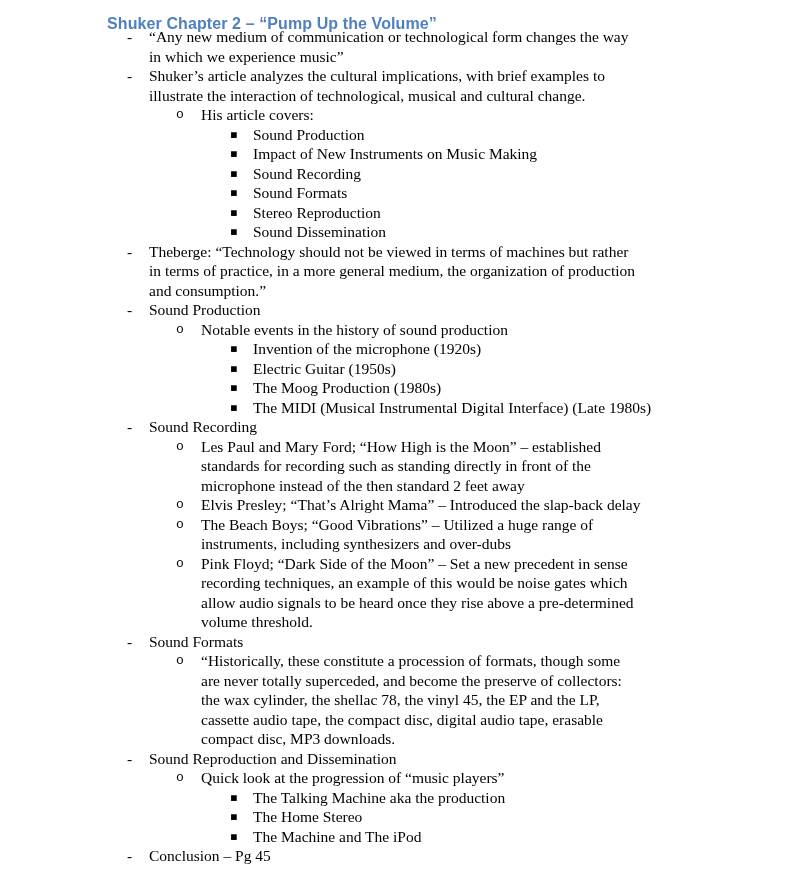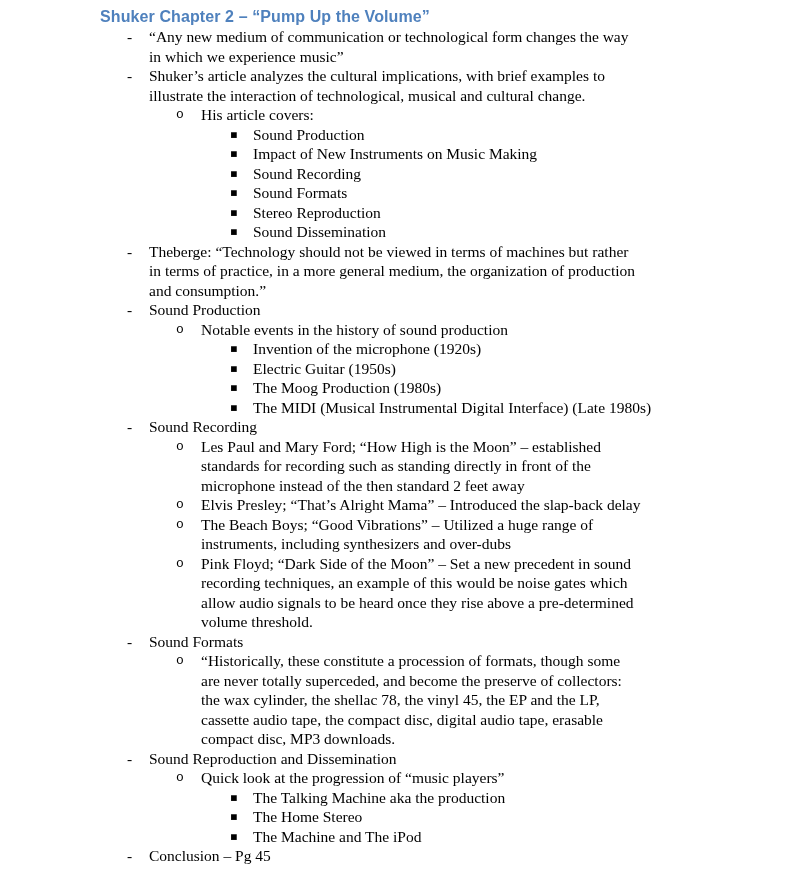--- a/index.html
+++ b/index.html
@@ -9,21 +9,21 @@
     height: 875px;
     background: #ffffff;
     overflow: hidden;
     font-family: "Liberation Serif", "DejaVu Serif", serif;
     color: #000000;
   }
   .doc-title {
     position: absolute;
     left: 100px;
     top: 8px;
-    margin: 0;
+    margin: 7px;
     font-family: "Liberation Sans", "DejaVu Sans", sans-serif;
     font-weight: 700;
     font-size: 16px;
     line-height: 18px;
     letter-spacing: 0.1px;
   }
   .outline {
     position: absolute;
     left: 0;
     top: 27px;
@@ -144,21 +144,21 @@
         <span class="bullet">o</span>
         <span class="text">Elvis Presley; “That’s Alright Mama” – Introduced the slap-back delay</span>
       </div>
       <div class="item l2">
         <span class="bullet">o</span>
         <span class="text">The Beach Boys; “Good Vibrations” – Utilized a huge range of
 instruments, including synthesizers and over-dubs</span>
       </div>
       <div class="item l2">
         <span class="bullet">o</span>
-        <span class="text">Pink Floyd; “Dark Side of the Moon” – Set a new precedent in sound
+        <span class="text">Pink Floyd; “Dark Side of the Moon” – Set a new precedent in sense
 recording techniques, an example of this would be noise gates which
 allow audio signals to be heard once they rise above a pre-determined
 volume threshold.</span>
       </div>
       <div class="item l1">
         <span class="bullet">-</span>
         <span class="text">Sound Formats</span>
       </div>
       <div class="item l2">
         <span class="bullet">o</span>

